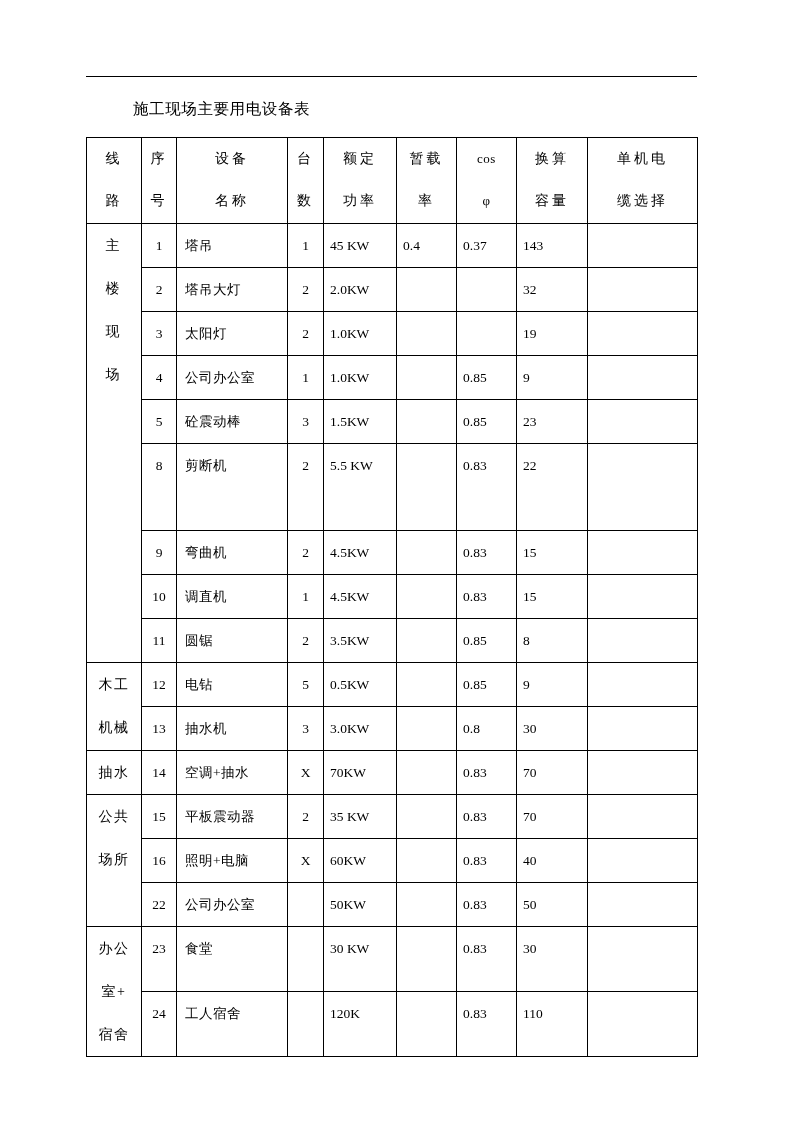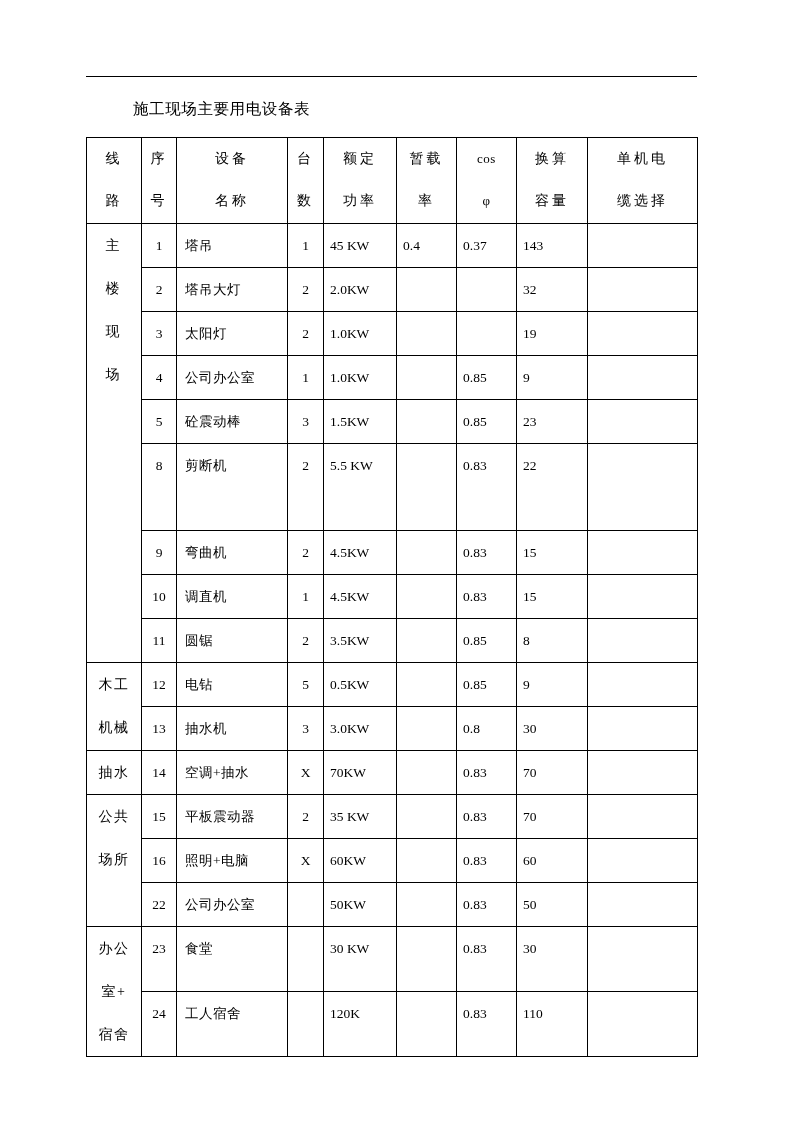--- a/index.html
+++ b/index.html
@@ -572,21 +572,21 @@
           <td>
             <div class="cell">60KW</div>
           </td>
           <td>
             <div class="cell"></div>
           </td>
           <td>
             <div class="cell">0.83</div>
           </td>
           <td>
-            <div class="cell">60</div>
+            <div class="cell">40</div>
           </td>
           <td>
             <div class="cell"></div>
           </td>
         </tr>
         <tr>
           <td>
             <div class="cell center">22</div>
           </td>
           <td>

